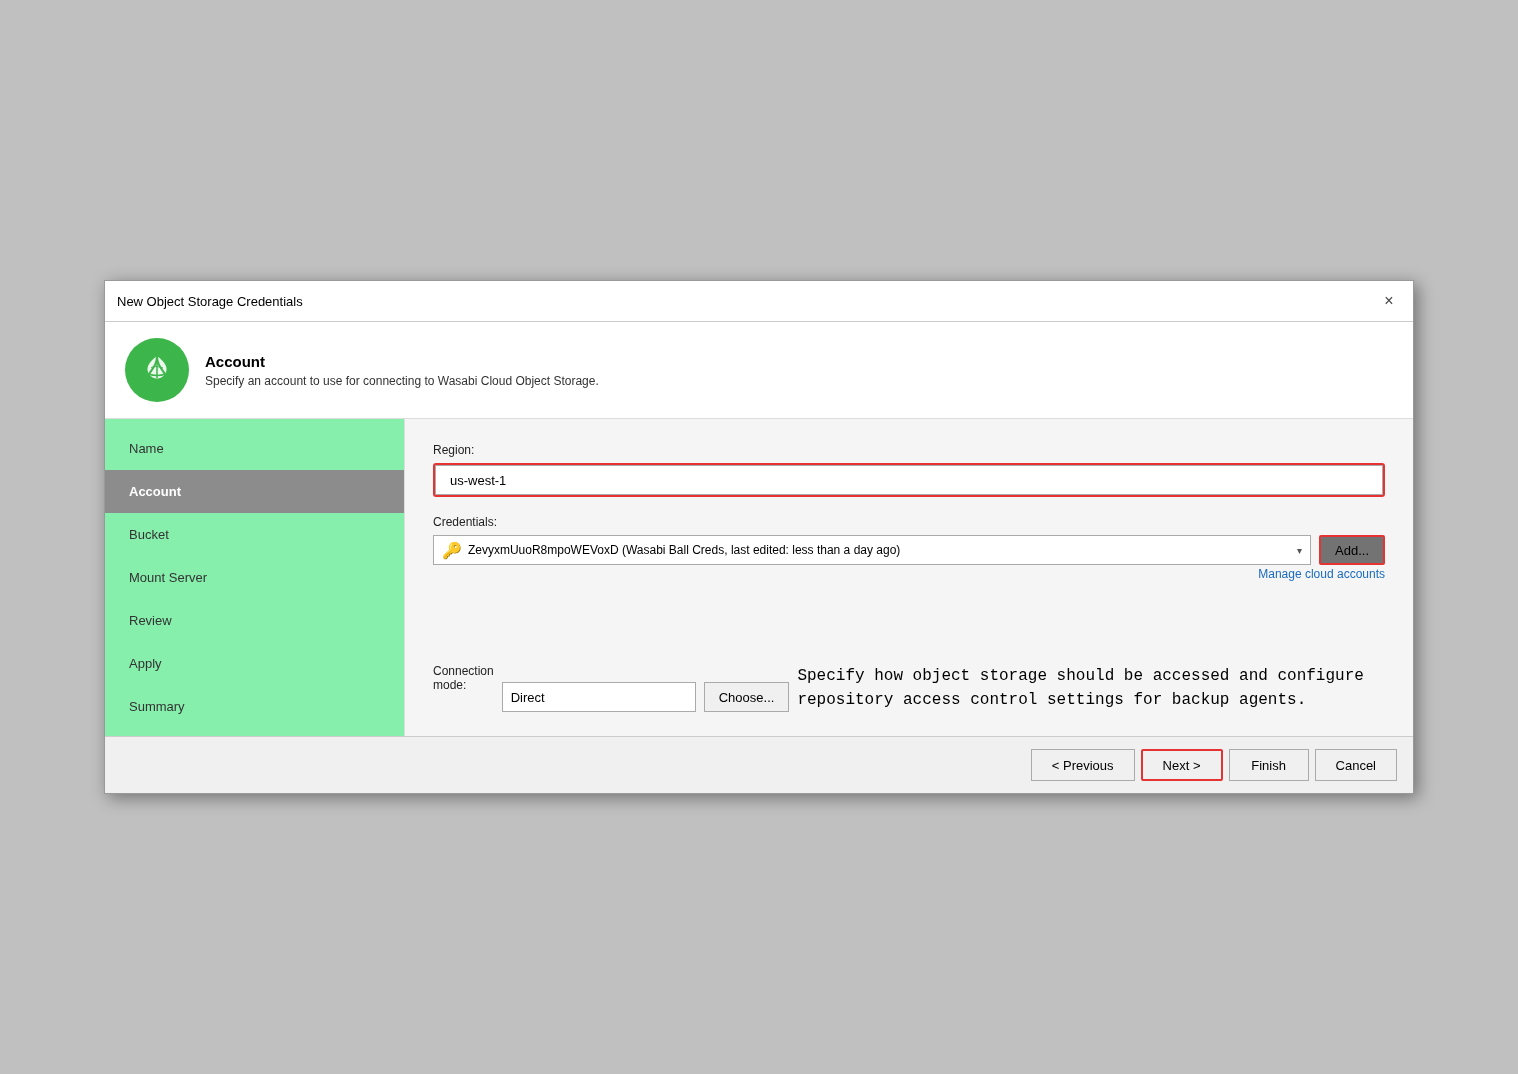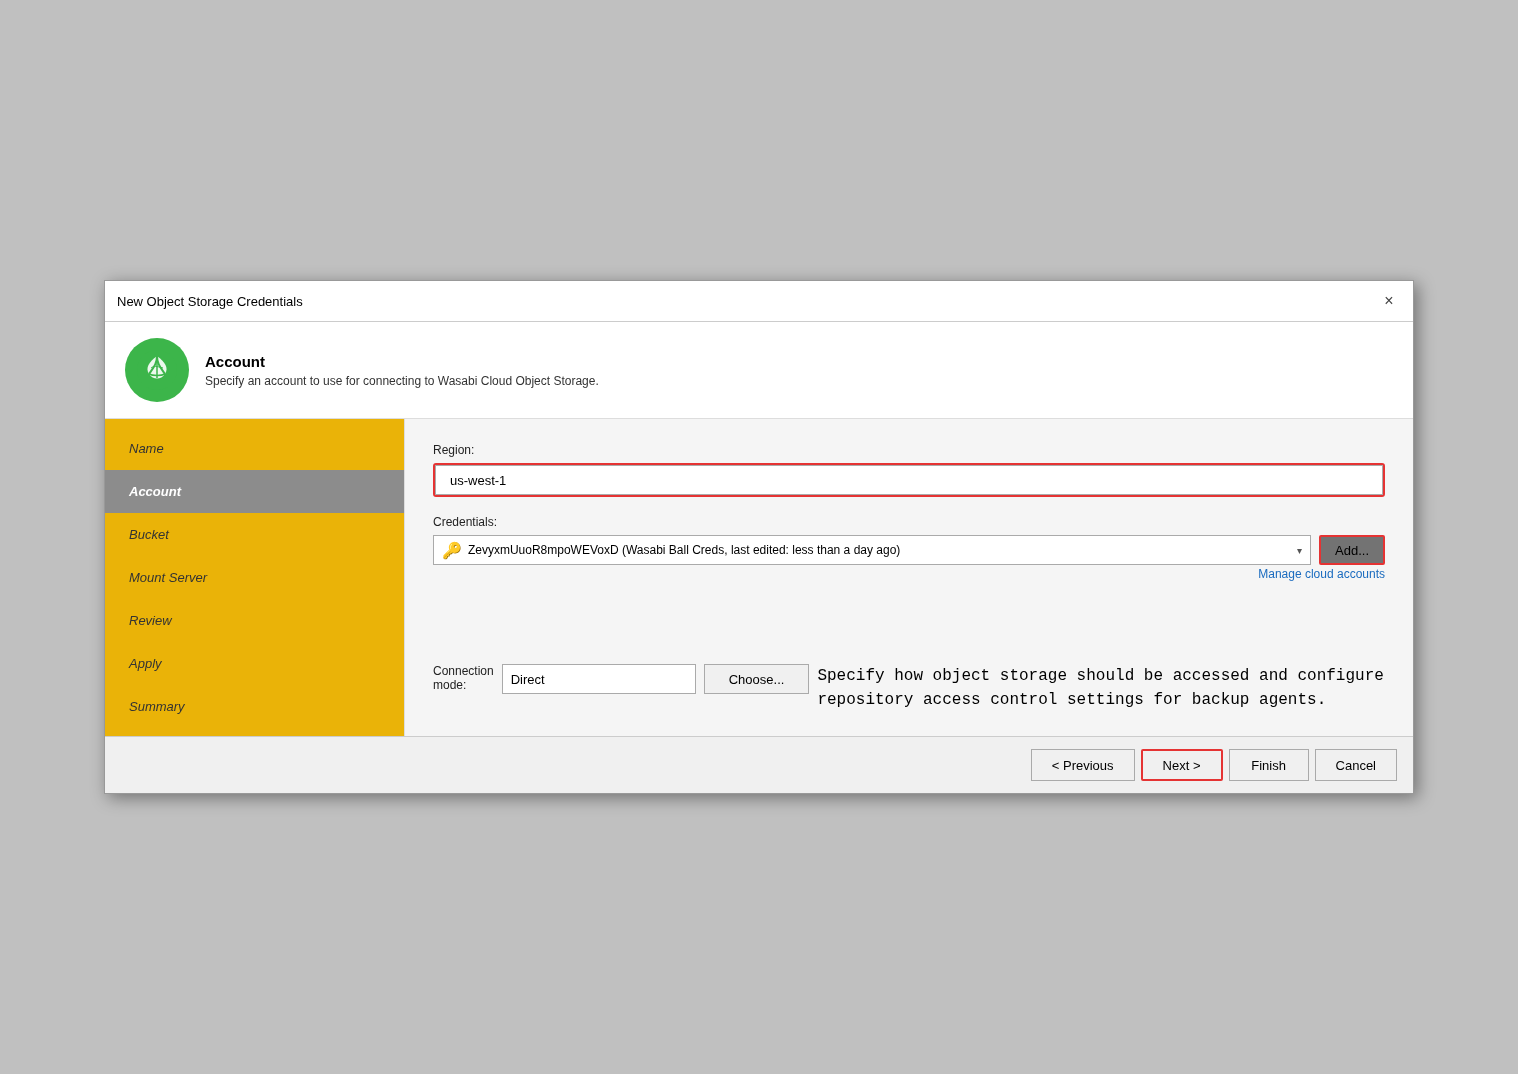--- a/index.html
+++ b/index.html
@@ -77,24 +77,23 @@
       font-size: 12px;
       color: #333;
     }
 
     .body-area {
       display: flex;
       flex: 1;
     }
     .sidebar {
       width: 300px;
-      background: #eab308;
+      background: #86efac;
       padding: 8px 0;
       border-right: 1px solid #ddd;
-      font-style: italic;
     }
     .sidebar-item {
       padding: 14px 24px;
       font-size: 13px;
       color: #333;
       cursor: pointer;
     }
     .sidebar-item.active {
       background: #8c8c8c;
       color: #fff;
@@ -190,34 +189,34 @@
 
     .spacer { flex: 1; }
 
     .connection-section {
       display: flex;
       flex-direction: row;
       gap: 8px;
     }
     .connection-mode-row {
       display: flex;
-      align-items: flex-start;
+      align-items: flex-end;
       gap: 8px;
     }
     .connection-input {
       flex: 1;
       height: 30px;
       border: 1px solid #aaa;
       background: #fff;
       padding: 4px 8px;
       font-size: 13px;
     }
     .choose-btn {
       height: 30px;
-      padding: 0 24px;
+      padding: 0 14px;
       background: #f0f0f0;
       border: 1px solid #aaa;
       font-size: 13px;
       cursor: pointer;
     }
     .connection-hint {
       font-size: 16px;
       color: #000000;
       line-height: 1.5;
       font-family: Liberation Mono, monospace;

